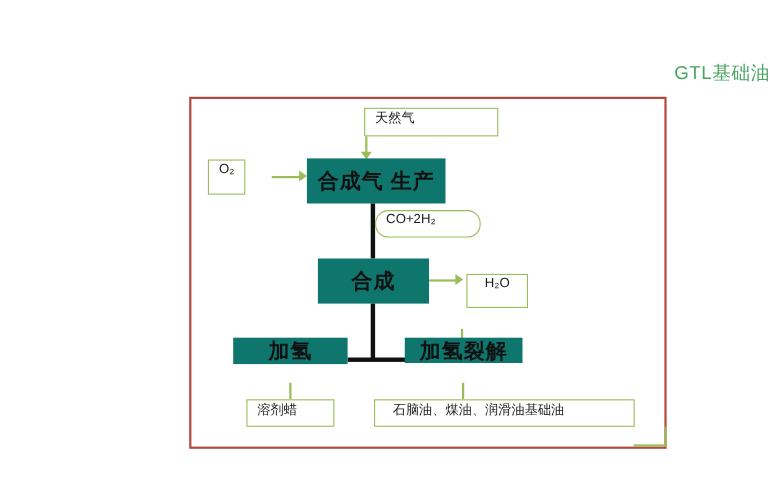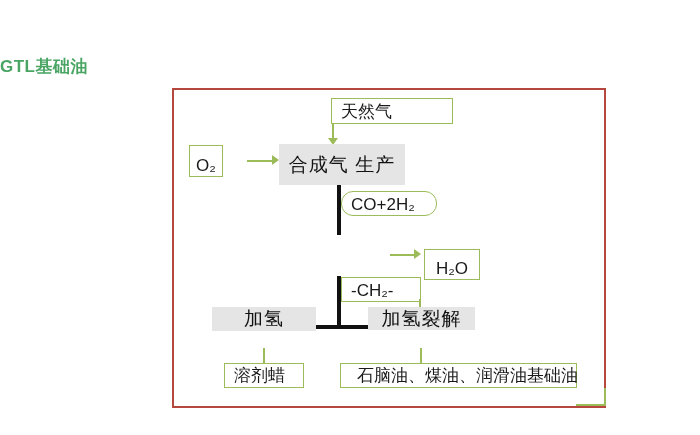--- a/index.html
+++ b/index.html
@@ -15,23 +15,23 @@
     font-family: "Liberation Sans", "DejaVu Sans", sans-serif;
     overflow: hidden;
   }
 
   
   #title {
     position: absolute;
     left: 0;
     top: 55px;
     width: 700px;
-    text-align: left;
+    text-align: right;
     font-size: 17px;
-    font-weight: 700;
+    font-weight: 400;
     color: #4aa564;
     letter-spacing: 0.5px;
     white-space: nowrap;
   }
 
   
   #red-frame {
     position: absolute;
     left: 172px;
     top: 88px;
@@ -60,37 +60,37 @@
   }
 
   
   .gbox {
     position: absolute;
     box-sizing: border-box;
     border: 1.5px solid #9cbb59;
     background: #ffffff;
     color: #1a1a1a;
     display: flex;
-    align-items: flex-end;
-    font-size: 17px;
+    align-items: flex-start;
+    font-size: 12px;
     white-space: nowrap;
   }
   .gbox.pad-left { padding-left: 9px; }
   .gbox.center { justify-content: center; }
 
   .tbox {
     position: absolute;
     box-sizing: border-box;
-    background: #e5e5e5;
+    background: #0f766e;
     color: #111111;
     display: flex;
     align-items: center;
     justify-content: center;
     font-size: 19px;
-    font-weight: 400;
+    font-weight: 700;
     letter-spacing: 1px;
     white-space: nowrap;
   }
 
   
   .gline-v { position: absolute; width: 2px; background: #9cbb59; }
   .gline-h { position: absolute; height: 2px; background: #9cbb59; }
   .bline-v { position: absolute; width: 4px; background: #111111; }
   .bline-h { position: absolute; height: 4px; background: #111111; }
 
@@ -137,34 +137,34 @@
   <div class="tbox" style="left:279px; top:144px; width:126px; height:41px;">
     <span>合成气 生产</span>
   </div>
 
   <div class="bline-v" style="left:337px; top:185px; height:50px;"></div>
 
   <div class="gbox pad-left" style="left:341px; top:191px; width:96px; height:25px;border-radius:12px;">
     <span>CO+2H₂</span>
   </div>
 
+  <div class="tbox" style="left:289px; top:235px; width:101px; height:41px;">
+    <span>合成</span>
+  </div>
 
   <div class="gline-h" style="left:390px; top:254px; width:25px;"></div>
   <div class="arrow-right" style="left:414px; top:249px;"></div>
 
   <div class="gbox center" style="left:424px; top:236px; width:56px; height:31px;margin-top:13px;">
     <span>H₂O</span>
   </div>
 
   <div class="bline-v" style="left:337px; top:276px; height:51px;"></div>
   <div class="bline-h" style="left:316px; top:325px; width:55px;"></div>
 
-  <div class="gbox pad-left" style="left:341px; top:277px; width:80px; height:25px;">
-    <span>-CH₂-</span>
-  </div>
 
   <div class="gline-v" style="left:419px; top:299px; height:9px;"></div>
 
   <div class="tbox" style="left:212px; top:307px; width:104px; height:24px;">
     <span>加氢</span>
   </div>
 
   <div class="tbox" style="left:368px; top:307px; width:107px; height:23px;">
     <span>加氢裂解</span>
   </div>

